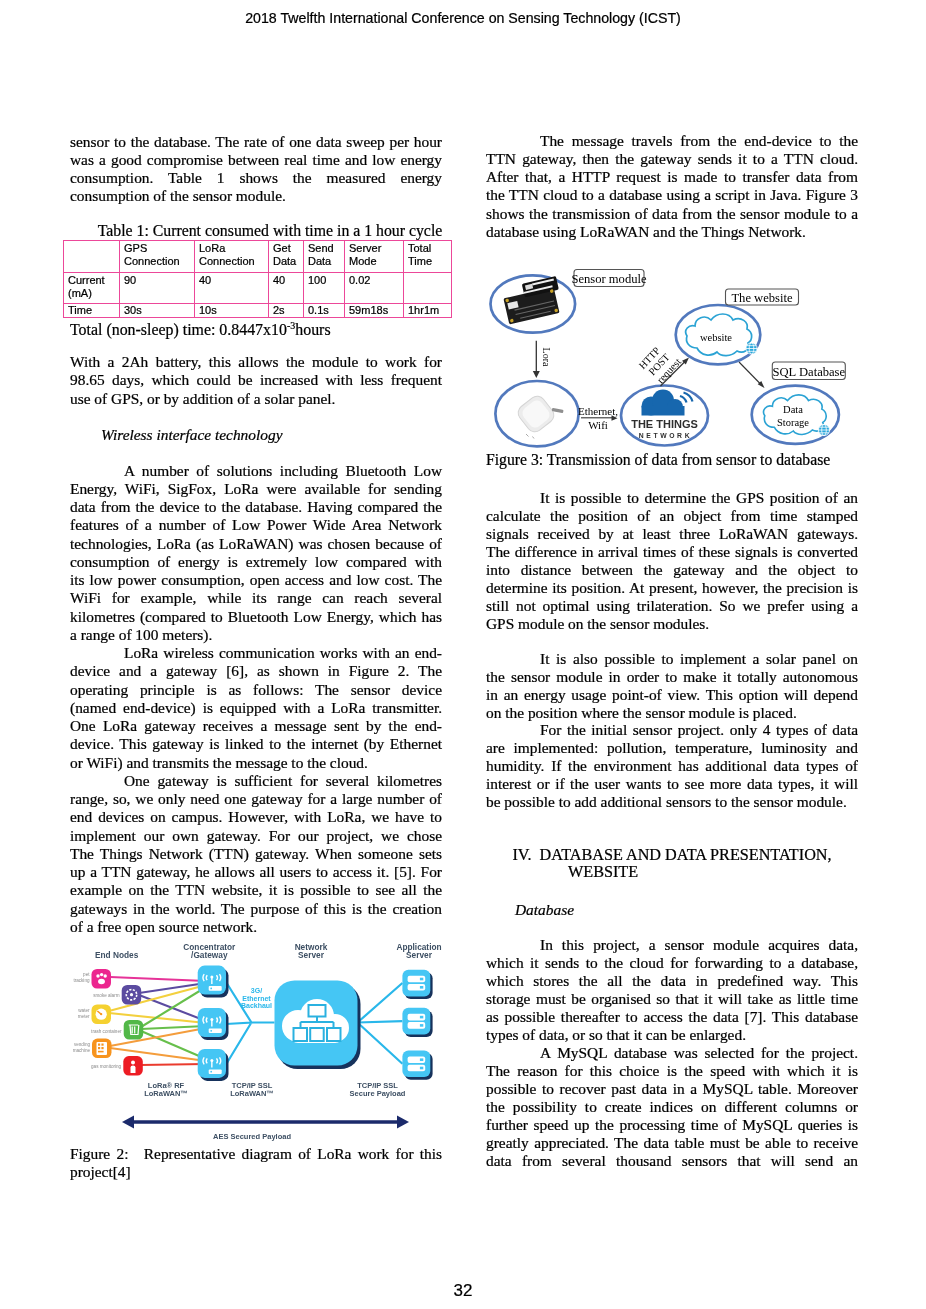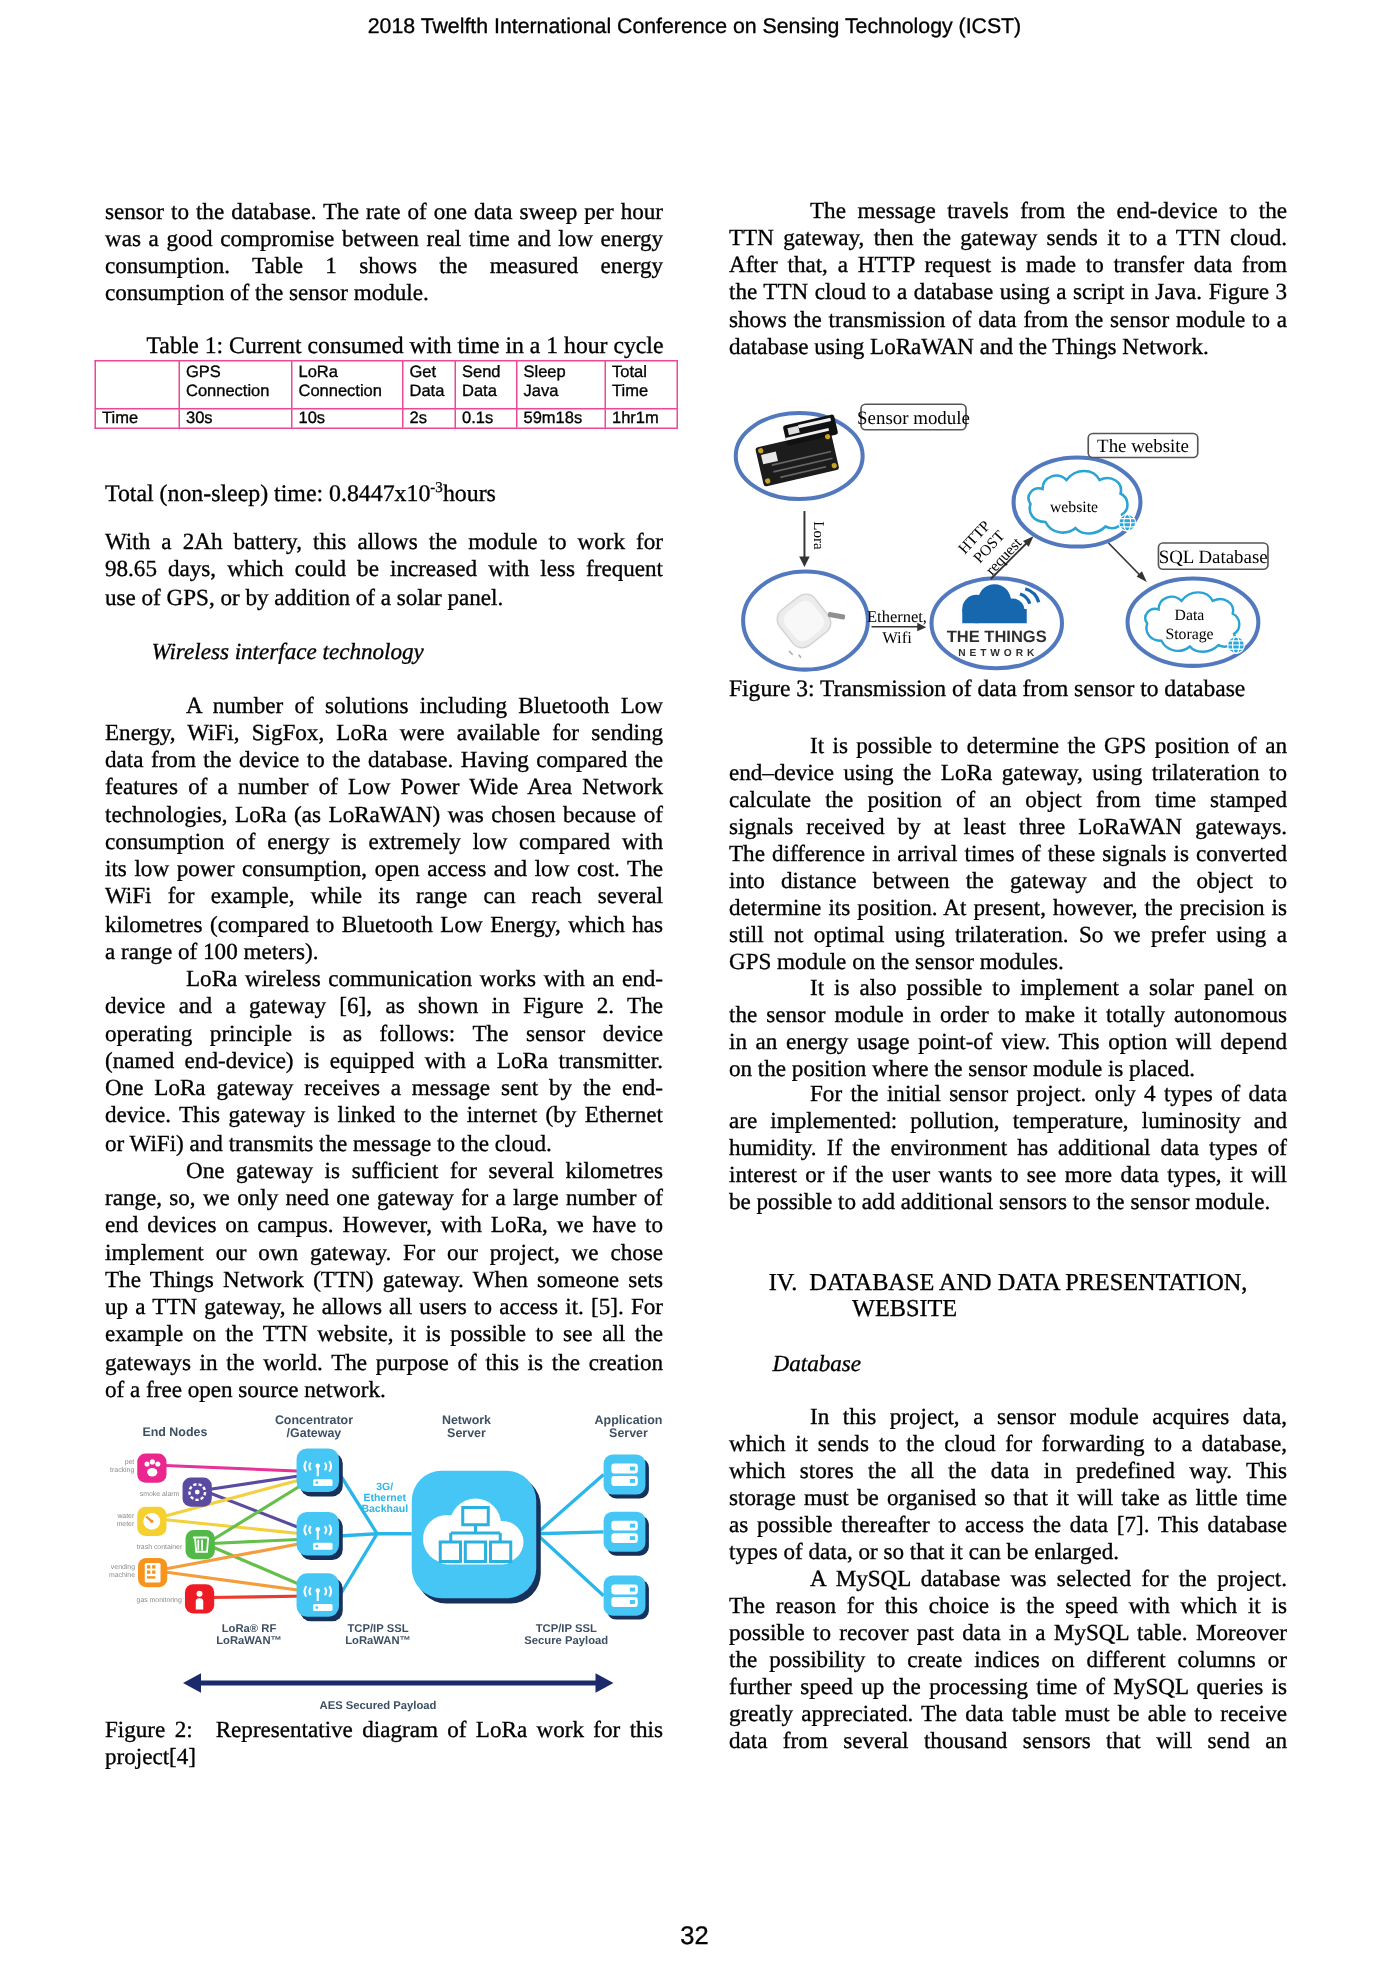--- a/index.html
+++ b/index.html
@@ -38,22 +38,31 @@
       <col style="width:59px">
       <col style="width:48px">
     </colgroup>
 <tbody>
       <tr style="height:31.5px">
         <td class="tc"></td>
         <td class="tc">GPS Connection</td>
         <td class="tc">LoRa Connection</td>
         <td class="tc">Get Data</td>
         <td class="tc">Send Data</td>
-        <td class="tc">Sleep Java</td>
+        <td class="tc">Server Mode</td>
         <td class="tc">Total Time</td>
+      </tr>
+<tr style="height:31.5px">
+        <td class="tc">Current (mA)</td>
+        <td class="tc">90</td>
+        <td class="tc">40</td>
+        <td class="tc">40</td>
+        <td class="tc">100</td>
+        <td class="tc">0.02</td>
+        <td class="tc"></td>
       </tr>
 <tr style="height:12px">
         <td class="tc tc2">Time</td>
         <td class="tc tc2">30s</td>
         <td class="tc tc2">10s</td>
         <td class="tc tc2">2s</td>
         <td class="tc tc2">0.1s</td>
         <td class="tc tc2">59m18s</td>
         <td class="tc tc2">1hr1m</td>
       </tr>
@@ -390,21 +399,20 @@
       </g>
     </g>
 </svg>
 
 <div class="abs col" style="left:486px;top:450.5px;font-size:15.7px;">
 <div class="e">Figure 3: Transmission of data from sensor to database</div>
 </div>
 
 <div class="abs col lhR" style="left:486px;top:488.5px;">
 <div class="j i54">It is possible to determine the GPS position of an</div>
-<div class="j">end–device using the LoRa gateway, using trilateration to</div>
 <div class="j">calculate the position of an object from time stamped</div>
 <div class="j">signals received by at least three LoRaWAN gateways.</div>
 <div class="j">The difference in arrival times of these signals is converted</div>
 <div class="j">into distance between the gateway and the object to</div>
 <div class="j">determine its position. At present, however, the precision is</div>
 <div class="j">still not optimal using trilateration. So we prefer using a</div>
 <div class="e">GPS module on the sensor modules.</div>
 </div>
 
 <div class="abs col lhR" style="left:486px;top:650px;">

